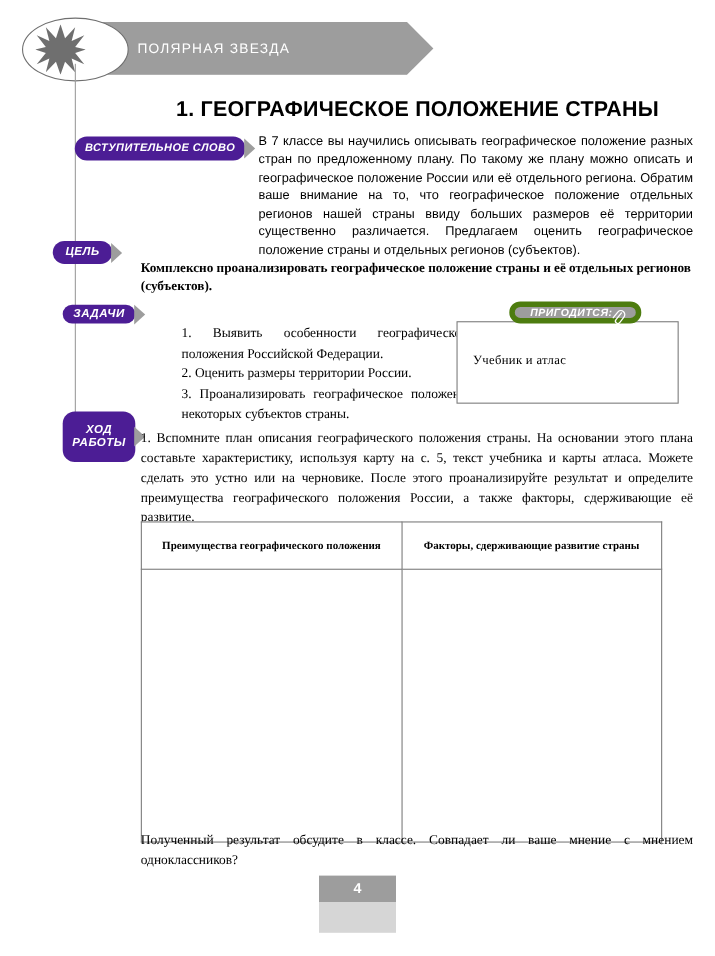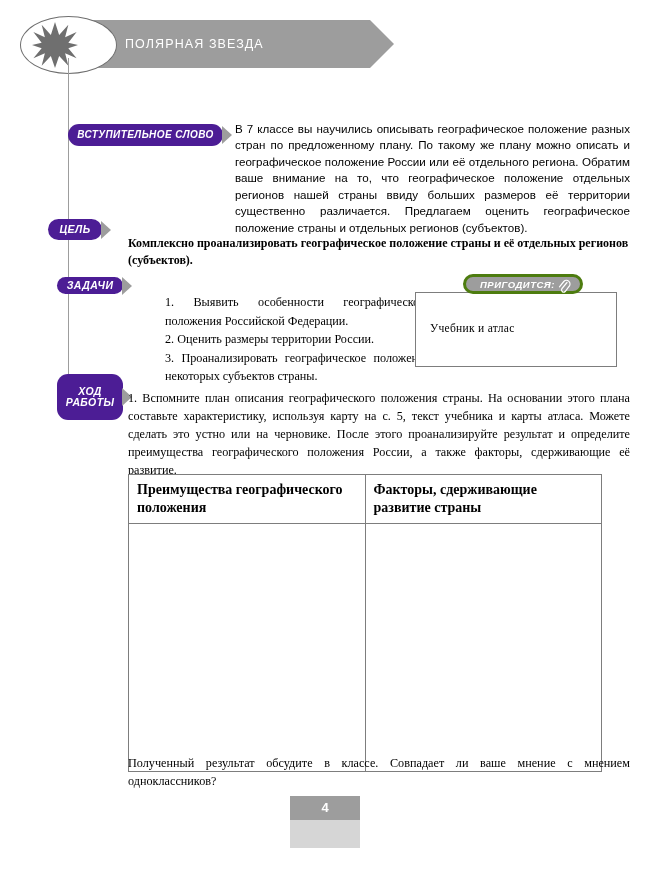--- a/index.html
+++ b/index.html
@@ -213,21 +213,21 @@
     height: 73px;
     border: 1px solid #7d7d7d;
     background: #fff;
   }
   .useful-pill {
     position: absolute;
     left: 463px;
     top: 274px;
     width: 120px;
     height: 20px;
-    border: 3px solid #4d7c0f;
+    border: 5px solid #4d7c0f;
     border-radius: 10px;
     background: #9d9d9d;
     color: #fff;
     font-size: 9.5px;
     font-weight: bold;
     font-style: italic;
     letter-spacing: 0.5px;
     display: flex;
     align-items: center;
     padding-left: 14px;
@@ -268,25 +268,25 @@
     left: 128px;
     top: 474px;
     width: 474px;
     border: 1px solid #7d7d7d;
     border-collapse: collapse;
     background: #fff;
   }
   .tbl th {
     border: 1px solid #7d7d7d;
     font-family: "Liberation Serif", serif;
-    font-size: 14px;
+    font-size: 10px;
     font-weight: bold;
     padding: 6px 8px;
     height: 30px;
-    text-align: left;
+    text-align: center;
     vertical-align: middle;
     line-height: 1.3;
   }
   .tbl td {
     border: 1px solid #7d7d7d;
     height: 245px;
   }
 
   
   .closing-text {
@@ -335,20 +335,21 @@
 
   <div class="header-band"></div>
   <div class="star-badge">
     <div class="star-oval"></div>
     <div class="star-shape"></div>
   </div>
   <div class="header-series">ПОЛЯРНАЯ ЗВЕЗДА</div>
 
   <div class="v-rule"></div>
 
+  <div class="doc-title">1. ГЕОГРАФИЧЕСКОЕ ПОЛОЖЕНИЕ СТРАНЫ</div>
 
   <div class="tag tag-intro">ВСТУПИТЕЛЬНОЕ СЛОВО</div>
   <div class="intro-text">В 7 классе вы научились описывать географическое положение разных стран по предложенному плану. По такому же плану можно описать и географическое положение России или её отдельного региона. Обратим ваше внимание на то, что географическое положение отдельных регионов нашей страны ввиду больших размеров её территории существенно различается. Предлагаем оценить географическое положение страны и отдельных регионов (субъектов).</div>
 
   <div class="tag tag-goal">Цель</div>
   <div class="goal-text">Комплексно проанализировать географическое положение страны и её отдельных регионов (субъектов).</div>
 
   <div class="tag tag-tasks">Задачи</div>
   <div class="tasks-text">
     <p>1. Выявить особенности географического положения Российской Федерации.</p>

